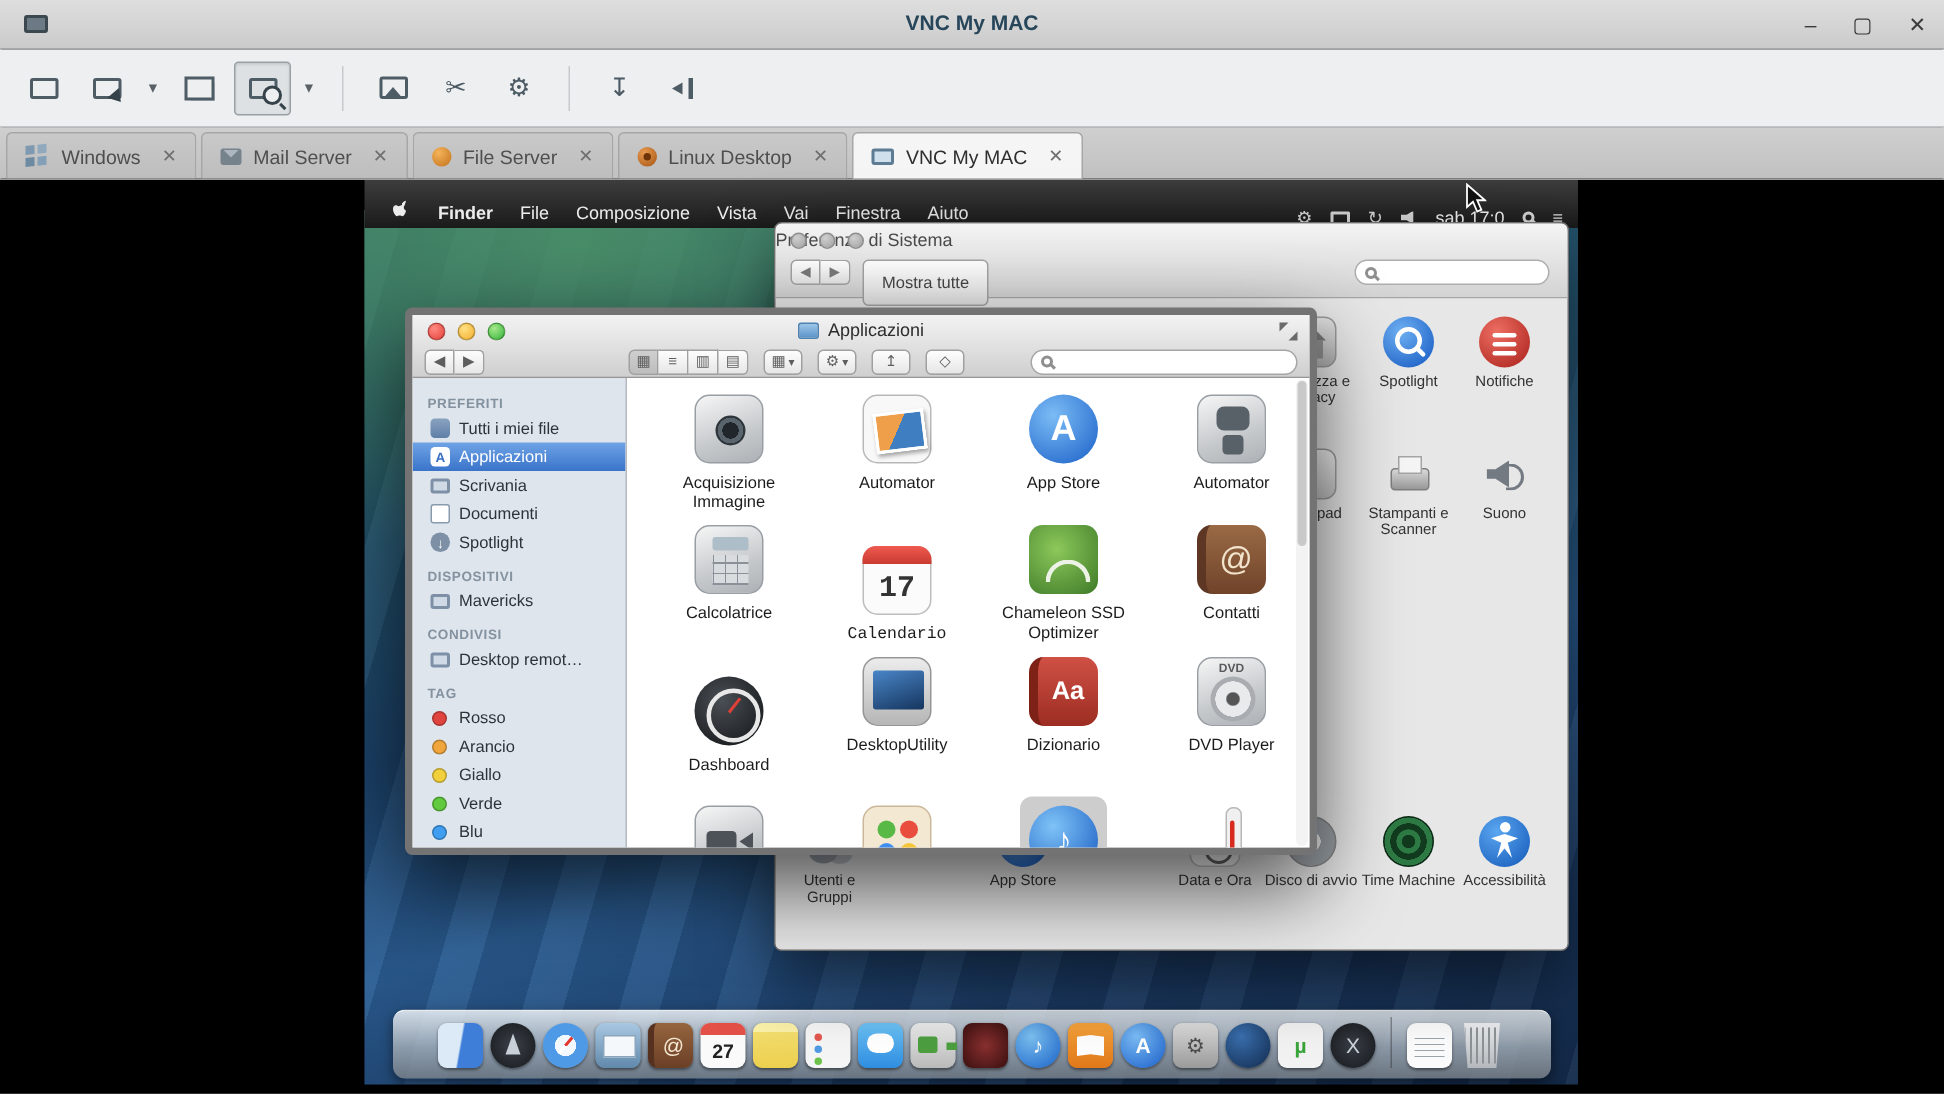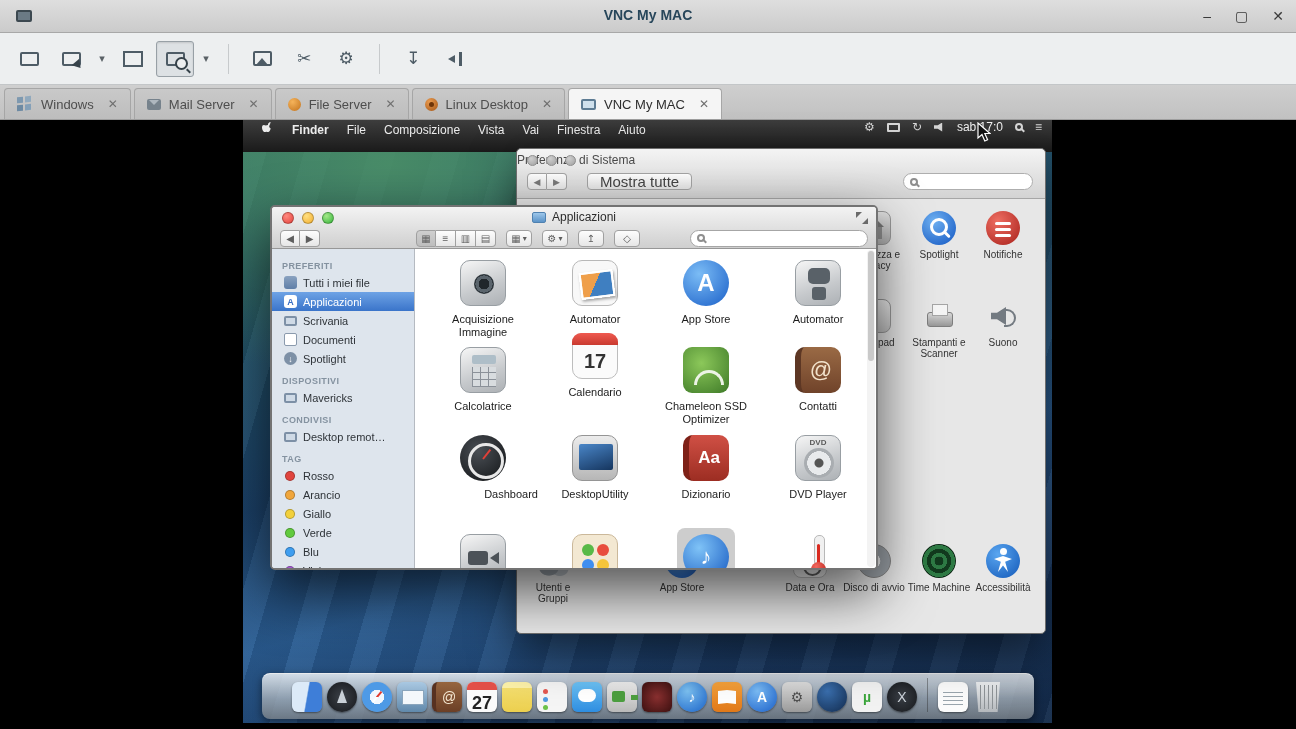--- a/index.html
+++ b/index.html
@@ -42,21 +42,21 @@
 .tic-mail{width:14px;height:11px;background:#76828c;border-radius:2px;position:relative;}
 .tic-mail::after{content:"";position:absolute;left:2px;top:1px;border-left:5px solid transparent;border-right:5px solid transparent;border-top:5px solid #aeb7bf;}
 .tic-orange{width:13px;height:13px;border-radius:50%;background:radial-gradient(circle at 35% 30%,#f5b35a,#c2721c);}
 .tic-linux{width:13px;height:13px;border-radius:50%;background:radial-gradient(circle at 35% 30%,#e99a4e,#a35414);position:relative;}
 .tic-linux::after{content:"";position:absolute;left:4px;top:4px;width:5px;height:5px;border-radius:50%;background:#6e3408;}
 .tic-vnc{width:15px;height:11px;border:2px solid #5d7b93;background:#cfe0ec;border-radius:2px;}
 
 
 .viewport{position:absolute;top:120px;left:0;right:0;bottom:0;background:#000;}
 .mac{position:absolute;left:243px;top:0;width:809px;height:603px;}
-.macmenubar{position:absolute;top:0;left:0;right:0;height:32px;background:linear-gradient(#3d3d3d,#1a1a1a);display:flex;align-items:flex-start;color:#ececec;font-size:12px;padding:0 10px;z-index:5;}
+.macmenubar{position:absolute;top:0;left:0;right:0;height:32px;background:linear-gradient(#3d3d3d,#1a1a1a);display:flex;align-items:flex-end;color:#ececec;font-size:12px;padding:0 10px;z-index:5;}
 .mitem{padding:0 9px;line-height:20px;}
 .mitem.bold{font-weight:bold;}
 .mb-right{margin-left:auto;display:flex;align-items:center;gap:12px;}
 .mb-gear{font-size:12px;color:#d8d8d8;}
 .mb-display{width:13px;height:9px;border:2px solid #d8d8d8;border-radius:1px;}
 .mb-sync{font-size:12px;color:#d8d8d8;}
 .mb-vol{width:11px;height:9px;background:#d8d8d8;clip-path:polygon(0 30%,35% 30%,75% 0,75% 100%,35% 70%,0 70%);}
 .mb-clock{font-size:12px;color:#f2f2f2;}
 .mag{width:8px;height:8px;border:2px solid #d8d8d8;border-radius:50%;position:relative;}
 .mag::after{content:"";position:absolute;right:-4px;bottom:-2px;width:5px;height:2px;background:#d8d8d8;transform:rotate(45deg);}
@@ -70,21 +70,21 @@
 
 .prefs{position:absolute;left:273px;top:28px;width:530px;height:486px;background:#e7e7e7;border-radius:5px;border:1px solid #6e6e6e;box-shadow:0 18px 45px rgba(0,0,0,.55);z-index:10;}
 .phead{position:relative;height:50px;background:linear-gradient(#f4f4f4,#d3d3d3);border-bottom:1px solid #a6a6a6;border-radius:5px 5px 0 0;}
 .plights{position:absolute;left:10px;top:6px;display:flex;gap:8px;}
 .plight{width:11px;height:11px;border-radius:50%;background:radial-gradient(circle at 35% 30%,#cfcfcf,#a2a2a2);border:1px solid #8e8e8e;}
 .ptitle{text-align:left;font-size:12px;color:#4a4a4a;padding-top:4px;}
 .pnav{position:absolute;left:10px;top:24px;display:flex;}
 .pnav span{width:20px;height:17px;border:1px solid #a2a2a2;background:linear-gradient(#fdfdfd,#e4e4e4);font-size:9px;color:#787878;display:flex;align-items:center;justify-content:center;}
 .pnav span:first-child{border-radius:4px 0 0 4px;}
 .pnav span:last-child{border-radius:0 4px 4px 0;border-left:none;}
-.pshowall{position:absolute;left:58px;top:24px;height:17px;padding:0 12px;border:1px solid #a2a2a2;background:linear-gradient(#fdfdfd,#e2e2e2);border-radius:4px;font-size:15px;color:#444;display:flex;align-items:center;margin-left:12px;}
+.pshowall{position:absolute;left:58px;top:24px;height:31px;padding:0 12px;border:1px solid #a2a2a2;background:linear-gradient(#fdfdfd,#e2e2e2);border-radius:4px;font-size:11px;color:#444;display:flex;align-items:center;}
 .psearch{position:absolute;right:12px;top:24px;width:130px;height:17px;border:1px solid #aeaeae;border-radius:9px;background:#fff;display:flex;align-items:center;padding-left:6px;gap:4px;}
 .psearch .mag,.fsearch .mag{border-color:#8f8f8f;}
 .psearch .mag::after,.fsearch .mag::after{background:#8f8f8f;}
 .psearch input,.fsearch input{border:none;outline:none;background:transparent;width:100px;font-size:11px;}
 .pitem{position:absolute;width:66px;text-align:center;font-size:10px;line-height:11px;color:#333;}
 .pic{width:34px;height:34px;margin:0 auto 4px;border-radius:8px;position:relative;}
 .pi-security{background:linear-gradient(#e2e2e2,#b0b0b0);border:1px solid #999;}
 .pi-security::before{content:"";position:absolute;left:8px;top:15px;width:16px;height:12px;background:#8d8d8d;}
 .pi-security::after{content:"";position:absolute;left:6px;top:5px;border-left:10px solid transparent;border-right:10px solid transparent;border-bottom:10px solid #757575;}
 .pi-spotlight{background:radial-gradient(circle at 35% 30%,#6fb1f2,#1256c2);border-radius:50%;}
@@ -111,21 +111,21 @@
 .pi-datetime{background:#fbfbfb;border:1px solid #c2c2c2;}
 .pi-datetime::before{content:"";position:absolute;left:-1px;top:-1px;right:-1px;height:9px;background:#e25048;border-radius:7px 7px 0 0;}
 .pi-datetime::after{content:"";position:absolute;left:9px;top:12px;width:15px;height:15px;border:2px solid #666;border-radius:50%;background:#fff;}
 .pi-startup{background:radial-gradient(circle,#ececec 0 28%,#9aa0a6 29% 100%);border-radius:50%;border:1px solid #858585;}
 .pi-timemachine{background:radial-gradient(circle,#123a1e 0 18%,#2e7a44 19% 33%,#123a1e 34% 50%,#2e7a44 51% 66%,#0d2a16 67%);border-radius:50%;}
 .pi-access{background:radial-gradient(circle at 35% 30%,#5aa6f0,#1258b8);border-radius:50%;}
 .pi-access::before{content:"";position:absolute;left:14px;top:4px;width:7px;height:7px;border-radius:50%;background:#fff;}
 .pi-access::after{content:"";position:absolute;left:8px;top:12px;width:18px;height:16px;background:#fff;clip-path:polygon(50% 0,100% 18%,62% 36%,78% 100%,50% 60%,22% 100%,38% 36%,0 18%);}
 
 
-.finder{position:absolute;left:27px;top:85px;width:608px;height:365px;background:#fff;border-radius:5px;border:2px solid #737373;box-shadow:0 22px 55px rgba(0,0,0,.65);overflow:hidden;z-index:20;}
+.finder{position:absolute;left:27px;top:85px;width:608px;height:365px;background:#fff;border-radius:5px;border:5px solid #737373;box-shadow:0 22px 55px rgba(0,0,0,.65);overflow:hidden;z-index:20;}
 .fhead{position:relative;height:42px;background:linear-gradient(#f3f3f3,#cfcfcf);border-bottom:1px solid #979797;}
 .flights{position:absolute;left:10px;top:5px;display:flex;gap:8px;}
 .flight{width:12px;height:12px;border-radius:50%;border:1px solid rgba(0,0,0,.25);}
 .fl-red{background:radial-gradient(circle at 35% 30%,#ff8a80,#e4423c);}
 .fl-yellow{background:radial-gradient(circle at 35% 30%,#ffe082,#f3ae2e);}
 .fl-green{background:radial-gradient(circle at 35% 30%,#a5e88a,#35b53a);}
 .ftitle{display:flex;align-items:center;justify-content:center;gap:6px;padding-top:3px;font-size:12px;color:#2d2d2d;}
 .ffolder{width:14px;height:11px;background:linear-gradient(#9ec7ea,#5b93c8);border-radius:2px;border:1px solid #4f81b0;}
 .fexpand{position:absolute;right:8px;top:5px;width:12px;height:12px;}
 .fexpand::before{content:"";position:absolute;left:0;top:0;border-top:6px solid #6a6a6a;border-right:6px solid transparent;}
@@ -198,21 +198,21 @@
 .dk-finder{background:linear-gradient(100deg,#dceaf8 48%,#3e7ed8 52%);}
 .dk-launchpad{background:radial-gradient(circle,#3c4148,#15171b);border-radius:50%;}
 .dk-launchpad::after{content:"";position:absolute;left:10px;top:7px;border-left:5px solid transparent;border-right:5px solid transparent;border-bottom:14px solid #c9d0d7;}
 .dk-safari{background:radial-gradient(circle,#f2f8ff 0 33%,#4e9ae6 34%);border-radius:50%;}
 .dk-safari::after{content:"";position:absolute;left:14px;top:8px;width:2px;height:14px;background:linear-gradient(#e23a2e 50%,#fff 50%);transform:rotate(40deg);}
 .dk-mail{background:linear-gradient(#a9c8e2,#6189ab);}
 .dk-mail::after{content:"";position:absolute;left:5px;top:8px;width:20px;height:13px;background:#f4f8fb;border:1px solid #8aa5bc;}
 .dk-contacts{background:linear-gradient(#96653f,#6b3f26);border-left:4px solid #573120;color:#f5e8d2;}
 .dk-calendar{background:#fafafa;}
 .dk-calendar::before{content:"";position:absolute;left:0;top:0;right:0;height:8px;background:#e25048;border-radius:6px 6px 0 0;}
-.dk-cal-num{position:absolute;left:0;right:0;top:11px;text-align:center;font-size:18px;font-weight:bold;color:#222;}
+.dk-cal-num{position:absolute;left:0;right:0;top:11px;text-align:center;font-size:13px;font-weight:bold;color:#222;}
 .dk-notes{background:linear-gradient(#fbf0a8 20%,#f3dd6d 21%,#eccf4e);}
 .dk-reminders{background:#f5f5f5;}
 .dk-reminders::after{content:"";position:absolute;left:6px;top:7px;width:5px;height:5px;border-radius:50%;background:#e2574f;box-shadow:0 8px 0 #4f9ae2,0 16px 0 #6cc24a;}
 .dk-messages{background:linear-gradient(#6cc2f5,#2e8de0);}
 .dk-messages::after{content:"";position:absolute;left:6px;top:7px;width:18px;height:13px;background:#fff;border-radius:7px;}
 .dk-facetime{background:linear-gradient(#ececec,#b9b9b9);}
 .dk-facetime::after{content:"";position:absolute;left:5px;top:9px;width:13px;height:11px;background:#4c9e3f;border-radius:2px;box-shadow:16px 1px 0 -3px #4c9e3f;}
 .dk-photobooth{background:radial-gradient(circle,#8a3030,#3a0f0f);}
 .dk-itunes{background:radial-gradient(circle at 35% 30%,#7cc0f0,#1a63c8);border-radius:50%;color:#fff;}
 .dk-ibooks{background:linear-gradient(#f5a23c,#e07818);}
@@ -520,38 +520,38 @@
               </div>
             <div class="aitem" style="left:13px;top:98px;">
                 <div class="aicon ai-silver ic-calc"></div>
                 <div class="alabel">Calcolatrice</div>
               </div>
 
             <div class="aitem" style="left:348px;top:11px;">
                 <div class="aicon ai-silver ic-automator"></div>
                 <div class="alabel">Automator</div>
               </div>
-            <div class="aitem" style="left:125px;top:84px;">
+            <div class="aitem" style="left:125px;top:112px;font-family:Liberation Mono, monospace;">
                 <div class="aicon ic-calendar">
                   <span class="cal-num">17</span>
                 </div>
                 <div class="alabel">Calendario</div>
               </div>
             <div class="aitem" style="left:236px;top:98px;">
                 <div class="aicon ic-chameleon"></div>
                 <div class="alabel">Chameleon SSD Optimizer</div>
               </div>
             <div class="aitem" style="left:348px;top:98px;">
                 <div class="aicon ic-contacts">
                   <span>@</span>
                 </div>
                 <div class="alabel">Contatti</div>
               </div>
 
-            <div class="aitem" style="left:13px;top:186px;text-align:right;">
+            <div class="aitem" style="left:13px;top:199px;">
                 <div class="aicon ic-dashboard"></div>
                 <div class="alabel">Dashboard</div>
               </div>
             <div class="aitem" style="left:125px;top:186px;">
                 <div class="aicon ic-desktoputil"></div>
                 <div class="alabel">DesktopUtility</div>
               </div>
             <div class="aitem" style="left:236px;top:186px;">
                 <div class="aicon ic-dictionary">
                   <span>Aa</span>

